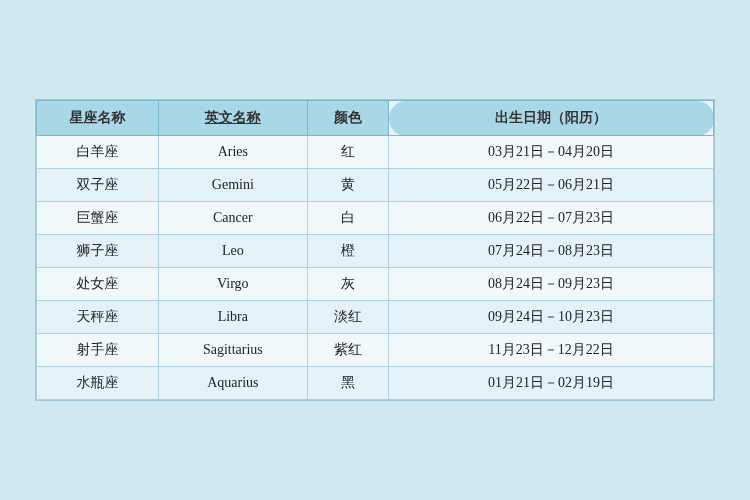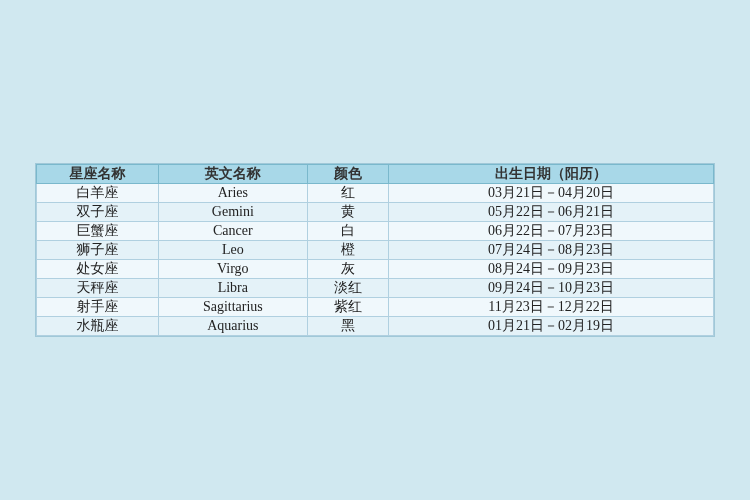--- a/index.html
+++ b/index.html
@@ -29,47 +29,47 @@
       width: 100%;
       border-collapse: collapse;
     }
 
     thead tr {
       background-color: #a8d8e8;
     }
 
     thead th {
       border: 1px solid #7ab8cc;
-      padding: 0 12px;
+      padding: 8px 12px;
       text-align: center;
       font-weight: bold;
       color: #333;
       font-size: 14px;
     }
 
     tbody tr {
       background-color: #f0f8fc;
     }
 
     tbody tr:nth-child(even) {
       background-color: #e4f2f8;
     }
 
     tbody td {
       border: 1px solid #b0d0e0;
-      padding: 0 12px;
+      padding: 7px 12px;
       text-align: center;
       color: #222;
       font-size: 14px;
     }
 
     .col-name { width: 18%; }
-    .col-en { width: 22%; }
+    .col-en { width: 22%; text-decoration: underline; }
     .col-color { width: 12%; margin-left: 48px; }
-    .col-date { width: 48%; }
+    .col-date { width: 48%; border-radius: 17px; }
   </style>
 </head>
 <body>
 
 <div class="table-container">
   <table>
     <thead>
       <tr>
         <th class="col-name">星座名称</th>
         <th class="col-en">英文名称</th>

